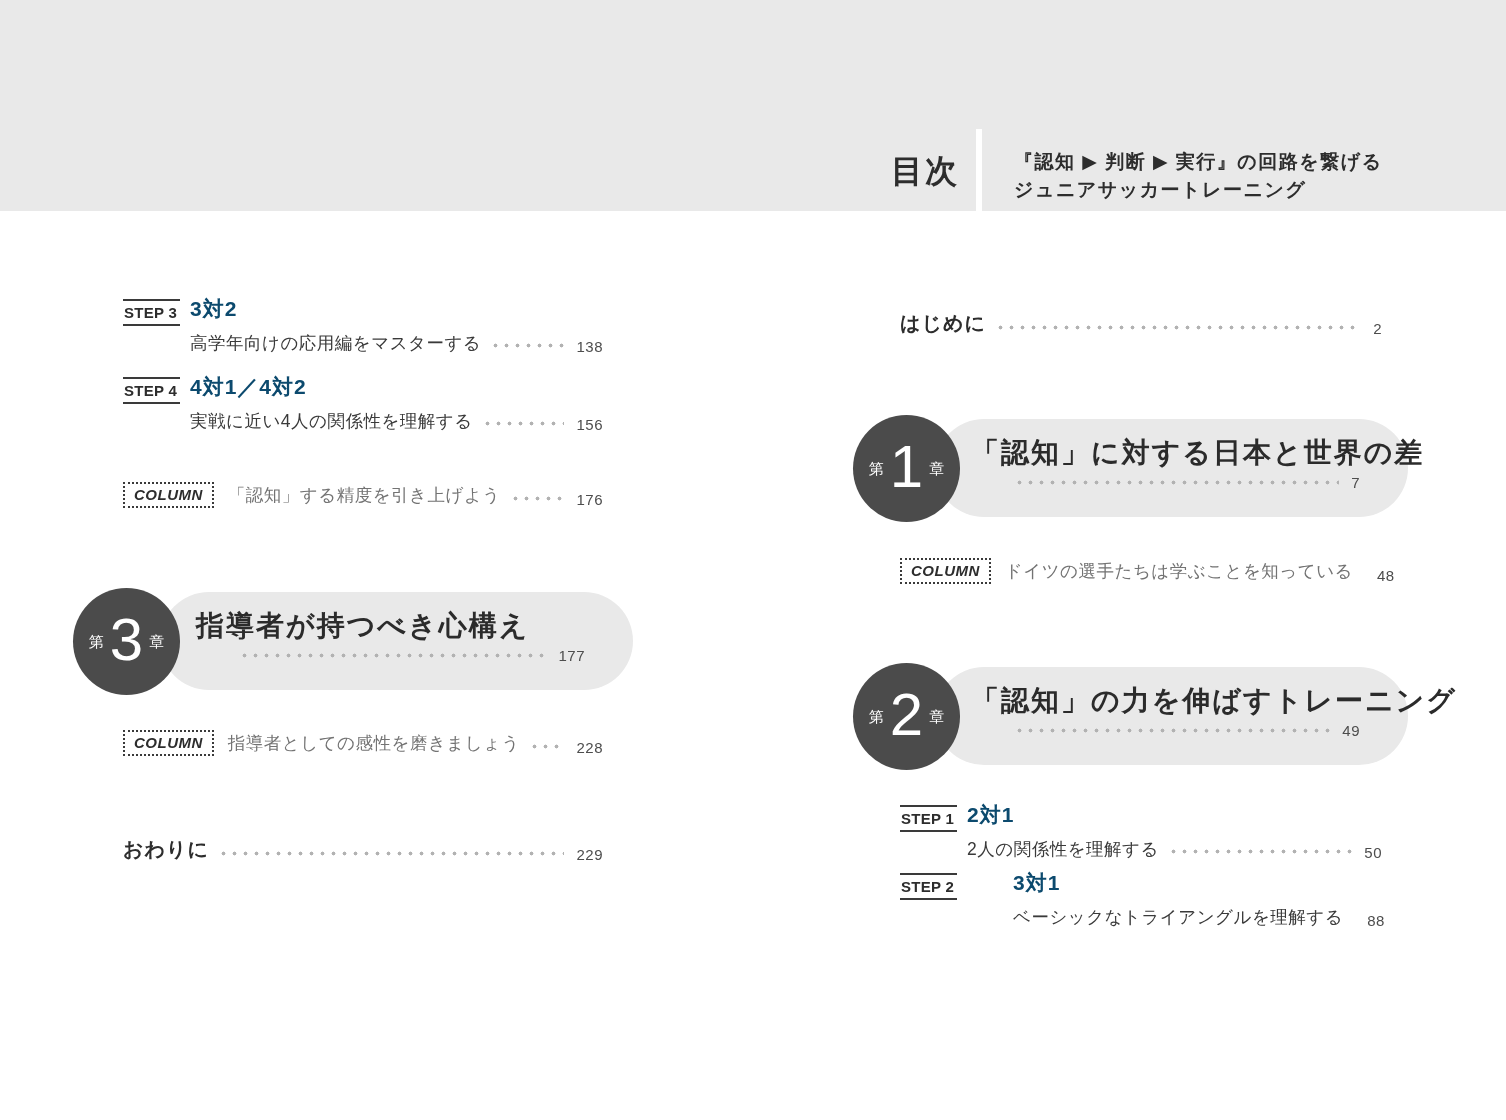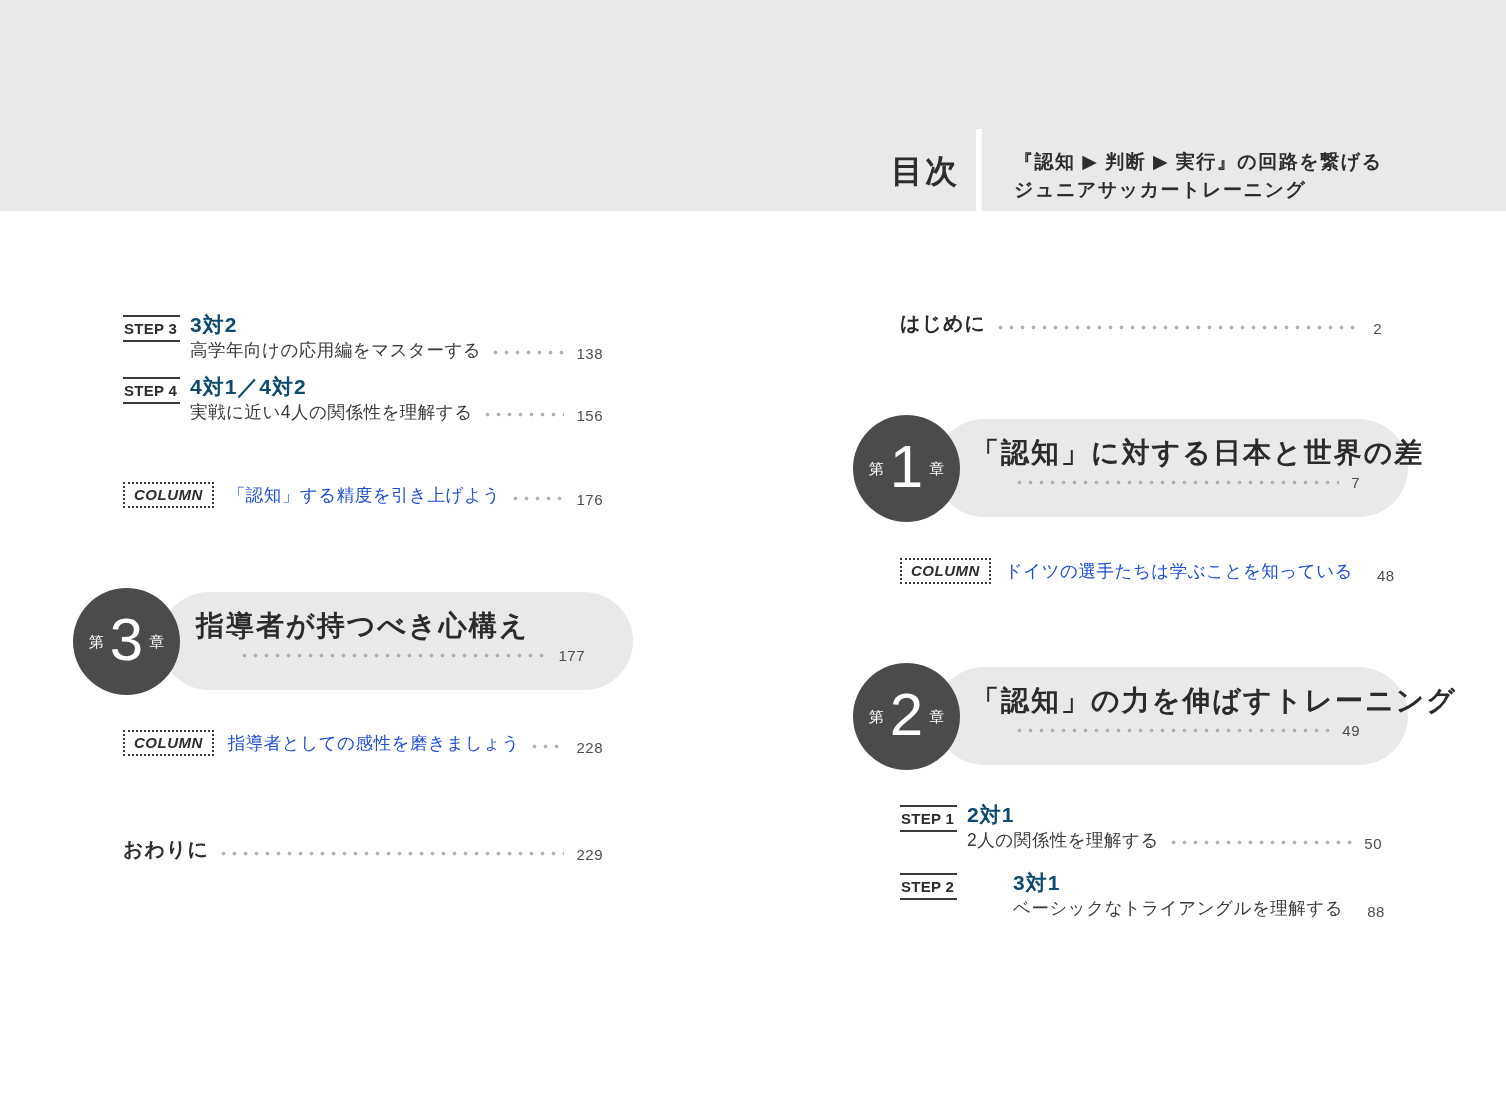--- a/index.html
+++ b/index.html
@@ -83,20 +83,21 @@
   .step-title {
     font-size: 21px;
     font-weight: bold;
     letter-spacing: 1px;
     line-height: 26px;
     color: #0c4a6e;
   }
   .step-sub-row {
     display: flex;
     align-items: flex-end;
+    margin-top: 9px;
   }
   .step-subtitle {
     flex: 0 0 auto;
     font-size: 17.5px;
     letter-spacing: 0.5px;
     color: #3a3a3a;
   }
 
   
   .column-row {
@@ -112,21 +113,21 @@
     font-weight: bold;
     font-style: italic;
     letter-spacing: 0.5px;
     color: #2d2d2d;
     margin-right: 14px;
   }
   .column-text {
     flex: 0 0 auto;
     font-size: 17.5px;
     letter-spacing: 0.5px;
-    color: #1d4ed8;
+    color: #737373;
     padding-bottom: 1px;
     text-align: center;
   }
 
   
   .plain-row {
     position: absolute;
     display: flex;
     align-items: flex-end;
   }
@@ -189,21 +190,21 @@
 
   <div class="header-band">
     <div class="toc-label">目次</div>
     <div class="header-divider"></div>
     <div class="book-title">
       <div>『認知 ▶ 判断 ▶ 実行』の回路を繋げる</div>
       <div>ジュニアサッカートレーニング</div>
     </div>
   </div>
 
-  <div class="step-row" style="left:123px; top:312px; width:480px;">
+  <div class="step-row" style="left:123px; top:296px; width:480px;">
     <div class="step-label-col">
       <span class="step-label">STEP 3</span>
     </div>
     <div class="step-content">
       <div class="step-title">3対2</div>
       <div class="step-sub-row">
         <span class="step-subtitle">高学年向けの応用編をマスターする</span>
         <div class="leader"></div>
         <span class="page-num">138</span>
       </div>

